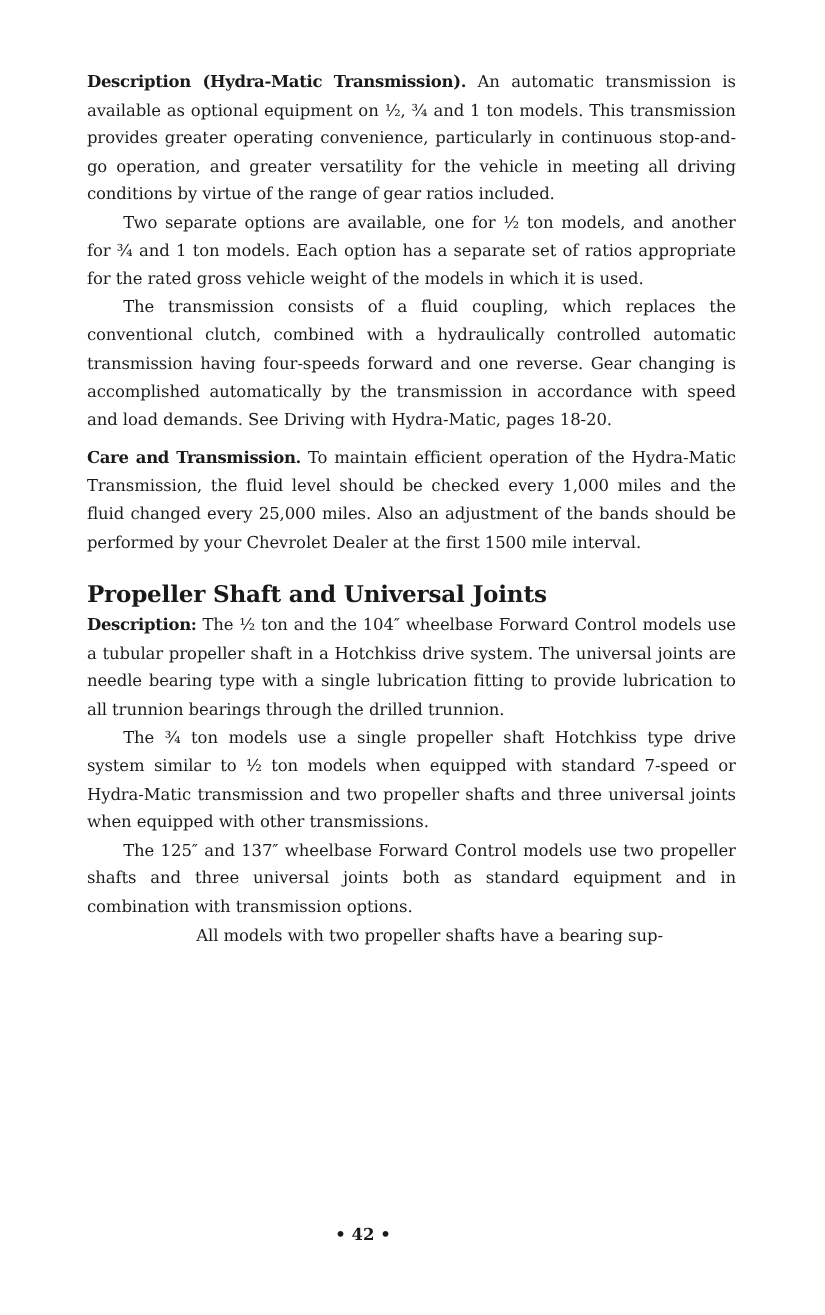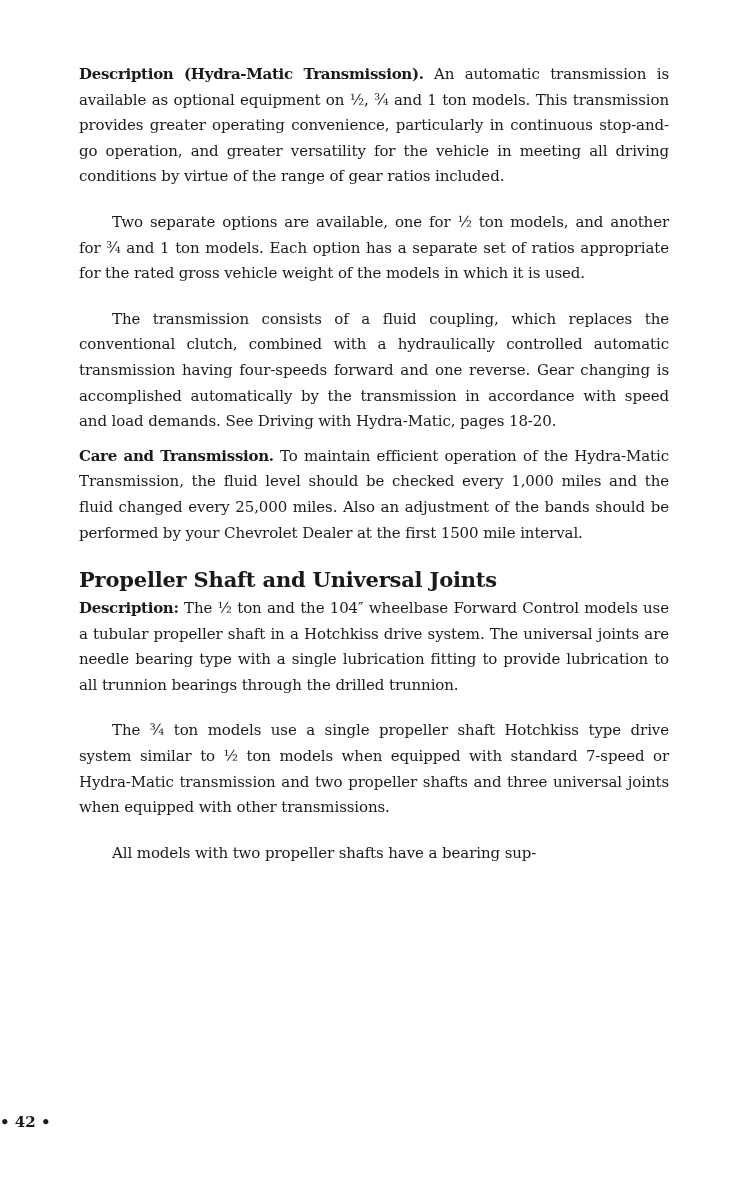--- a/index.html
+++ b/index.html
@@ -21,38 +21,39 @@
       top: 62px;
       width: 590px;
     }
     .para {
       font-size: 15px;
       line-height: 25.6px;
       text-align: justify;
       margin: 0;
       letter-spacing: -0.1px;
     }
-    .para.indent { text-indent: 33px; margin-top: 20px; }
+    .para.indent { text-indent: 33px; }
     .para .lead {
       font-weight: bold;
       letter-spacing: -0.3px;
     }
     .gap { height: 9px; }
     .heading {
       font-size: 21px;
       font-weight: bold;
       margin: 20px 0 2px 0;
       line-height: 28px;
       letter-spacing: -0.2px;
     }
     .folio {
       position: absolute;
       left: 0;
       width: 660px;
       top: 1113px;
+      text-align: center;
       font-size: 15px;
       font-weight: bold;
     }
   </style>
 </head>
 <body>
 
 <div class="page">
 
   <p class="para"><span class="lead">Description (Hydra-Matic Transmission).</span><span> An automatic transmission is available as optional equipment on ½, ¾ and 1 ton models. This transmission provides greater operating convenience, particularly in continuous stop-and-go operation, and greater versatility for the vehicle in meeting all driving conditions by virtue of the range of gear ratios included.</span></p>
@@ -64,19 +65,20 @@
   <div class="gap"></div>
 
   <p class="para"><span class="lead">Care and Transmission.</span><span> To maintain efficient operation of the Hydra-Matic Transmission, the fluid level should be checked every 1,000 miles and the fluid changed every 25,000 miles. Also an adjustment of the bands should be performed by your Chevrolet Dealer at the first 1500 mile interval.</span></p>
 
   <h2 class="heading">Propeller Shaft and Universal Joints</h2>
 
   <p class="para"><span class="lead">Description:</span><span> The ½ ton and the 104″ wheelbase Forward Control models use a tubular propeller shaft in a Hotchkiss drive system. The universal joints are needle bearing type with a single lubrication fitting to provide lubrication to all trunnion bearings through the drilled trunnion.</span></p>
 
   <p class="para indent">The ¾ ton models use a single propeller shaft Hotchkiss type drive system similar to ½ ton models when equipped with standard 7-speed or Hydra-Matic transmission and two propeller shafts and three universal joints when equipped with other transmissions.</p>
 
+  <p class="para indent">The 125″ and 137″ wheelbase Forward Control models use two propeller shafts and three universal joints both as standard equipment and in combination with transmission options.</p>
 
 
-  <p class="para indent" style="text-align:left;">All models with two propeller shafts have a bearing sup-</p>
+  <p class="para indent" style="text-align:center;">All models with two propeller shafts have a bearing sup-</p>
 
 </div>
 
 <div class="folio">• 42 •</div>
 
 </body></html>

